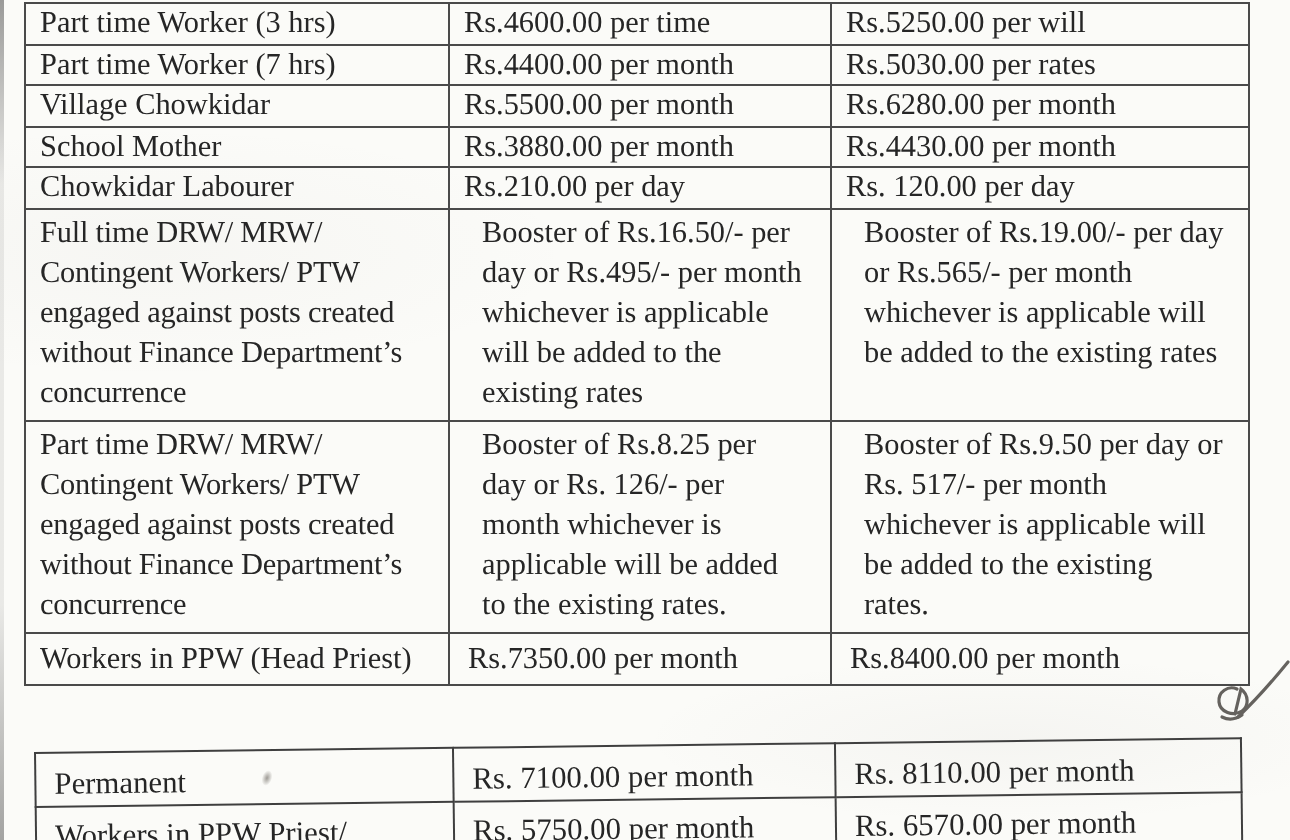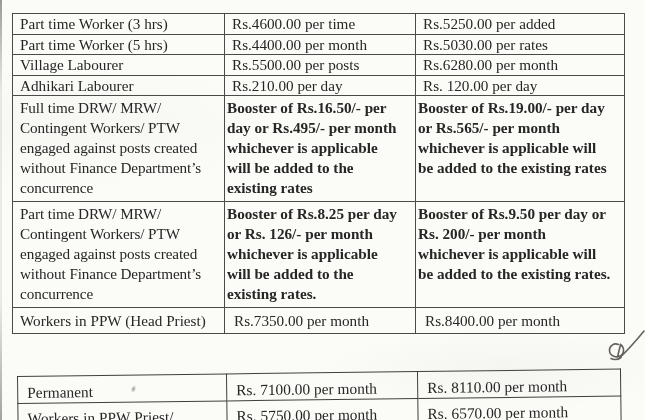--- a/index.html
+++ b/index.html
@@ -20,30 +20,30 @@
     position:absolute; left:0; top:0; width:2px; height:420px;
     background:linear-gradient(180deg,
       rgba(75,75,75,.55) 0%, rgba(75,75,75,.10) 22%,
       rgba(75,75,75,.10) 72%, rgba(75,75,75,.50) 100%);
   }
 
   table { position:absolute; border-collapse:collapse; table-layout:fixed; }
   td { vertical-align:top; overflow:hidden; }
 
   
-  .t1 { left:12px; top:13px; width:612px; }
+  .t1 { left:12px; top:1px; width:612px; }
   .t1 td { border:1.5px solid #4a4a4a; font-size:15.2px; }
   .t1 col.c1 { width:212px; }
   .t1 col.c2 { width:191px; }
   .t1 col.c3 { width:209px; }
 
   .t1 tr.simple td { line-height:17.5px; padding:1px 8px 1px 7px; white-space:nowrap; }
   .t1 tr.multi  td { line-height:20px;   padding:2px 12px 3px 7px; }
   .t1 tr.multi  td.cat { padding-right:16px; letter-spacing:-0.1px; }
-  .t1 tr.multi  td.val { padding-left:2px;font-weight:bold; }
+  .t1 tr.multi  td.val { padding-left:16px; }
   .t1 tr.last   td { line-height:19px; padding:3px 16px 3px 7px; }
   .t1 tr.last   td.val { white-space:nowrap; padding-left:9px;font-family:Liberation Serif, serif; }
 
   .u { text-underline-offset:2px; }
 
   
   .t2 { left:17px; top:376px; width:603px; transform:rotate(-0.7deg); transform-origin:0 0; }
   .t2 td { border:1.6px solid #3f3f3f; font-size:15.4px; line-height:17px; white-space:nowrap; }
   .t2 col.c1 { width:209px; }
   .t2 col.c2 { width:191px; }
@@ -71,46 +71,51 @@
   <table class="t1">
     <colgroup>
         <col class="c1">
         <col class="c2">
         <col class="c3">
       </colgroup>
     <tbody>
       <tr class="simple">
         <td class="cat"><span>Part time Worker (3 hrs)</span></td>
         <td class="val"><span>Rs.4600.00 per time</span></td>
-        <td class="val"><span>Rs.5250.00 per added</span></td>
+        <td class="val"><span>Rs.5250.00 per will</span></td>
       </tr>
       <tr class="simple">
-        <td class="cat"><span>Part time Worker (5 hrs)</span></td>
+        <td class="cat"><span>Part time Worker (7 hrs)</span></td>
         <td class="val"><span>Rs.4400.00 per month</span></td>
         <td class="val"><span>Rs.5030.00 per rates</span></td>
       </tr>
       <tr class="simple">
-        <td class="cat"><span>Village Labourer</span></td>
-        <td class="val"><span>Rs.5500.00 per posts</span></td>
+        <td class="cat"><span>Village Chowkidar</span></td>
+        <td class="val"><span>Rs.5500.00 per month</span></td>
         <td class="val"><span>Rs.6280.00 per month</span></td>
       </tr>
       <tr class="simple">
-        <td class="cat"><span>Adhikari Labourer</span></td>
+        <td class="cat"><span>School Mother</span></td>
+        <td class="val"><span>Rs.3880.00 per month</span></td>
+        <td class="val"><span>Rs.4430.00 per month</span></td>
+      </tr>
+      <tr class="simple">
+        <td class="cat"><span>Chowkidar Labourer</span></td>
         <td class="val"><span>Rs.210.00 per day</span></td>
         <td class="val"><span>Rs. 120.00 per day</span></td>
       </tr>
       <tr class="multi">
         <td class="cat"><span class="u">Full time</span><span> DRW/ MRW/ Contingent Workers/ PTW engaged against posts created without Finance Department’s concurrence</span></td>
         <td class="val"><span>Booster of Rs.16.50/- per day or Rs.495/- per month whichever is applicable will be added to the existing rates</span></td>
         <td class="val"><span>Booster of Rs.19.00/- per day or Rs.565/- per month whichever is applicable will be added to the existing rates</span></td>
       </tr>
       <tr class="multi">
         <td class="cat"><span class="u">Part time</span><span> DRW/ MRW/ Contingent Workers/ PTW engaged against posts created without Finance Department’s concurrence</span></td>
         <td class="val"><span>Booster of Rs.8.25 per day or Rs. 126/- per month whichever is applicable will be added to the existing rates.</span></td>
-        <td class="val"><span>Booster of Rs.9.50 per day or Rs. 200/- per month whichever is applicable will be added to the existing rates.</span></td>
+        <td class="val"><span>Booster of Rs.9.50 per day or Rs. 517/- per month whichever is applicable will be added to the existing rates.</span></td>
       </tr>
       <tr class="last">
         <td class="cat"><span>Workers in PPW (Head Priest)</span></td>
         <td class="val"><span>Rs.7350.00 per month</span></td>
         <td class="val"><span>Rs.8400.00 per month</span></td>
       </tr>
     </tbody>
   </table>
 
   <svg class="mark" viewBox="0 0 47 44">

